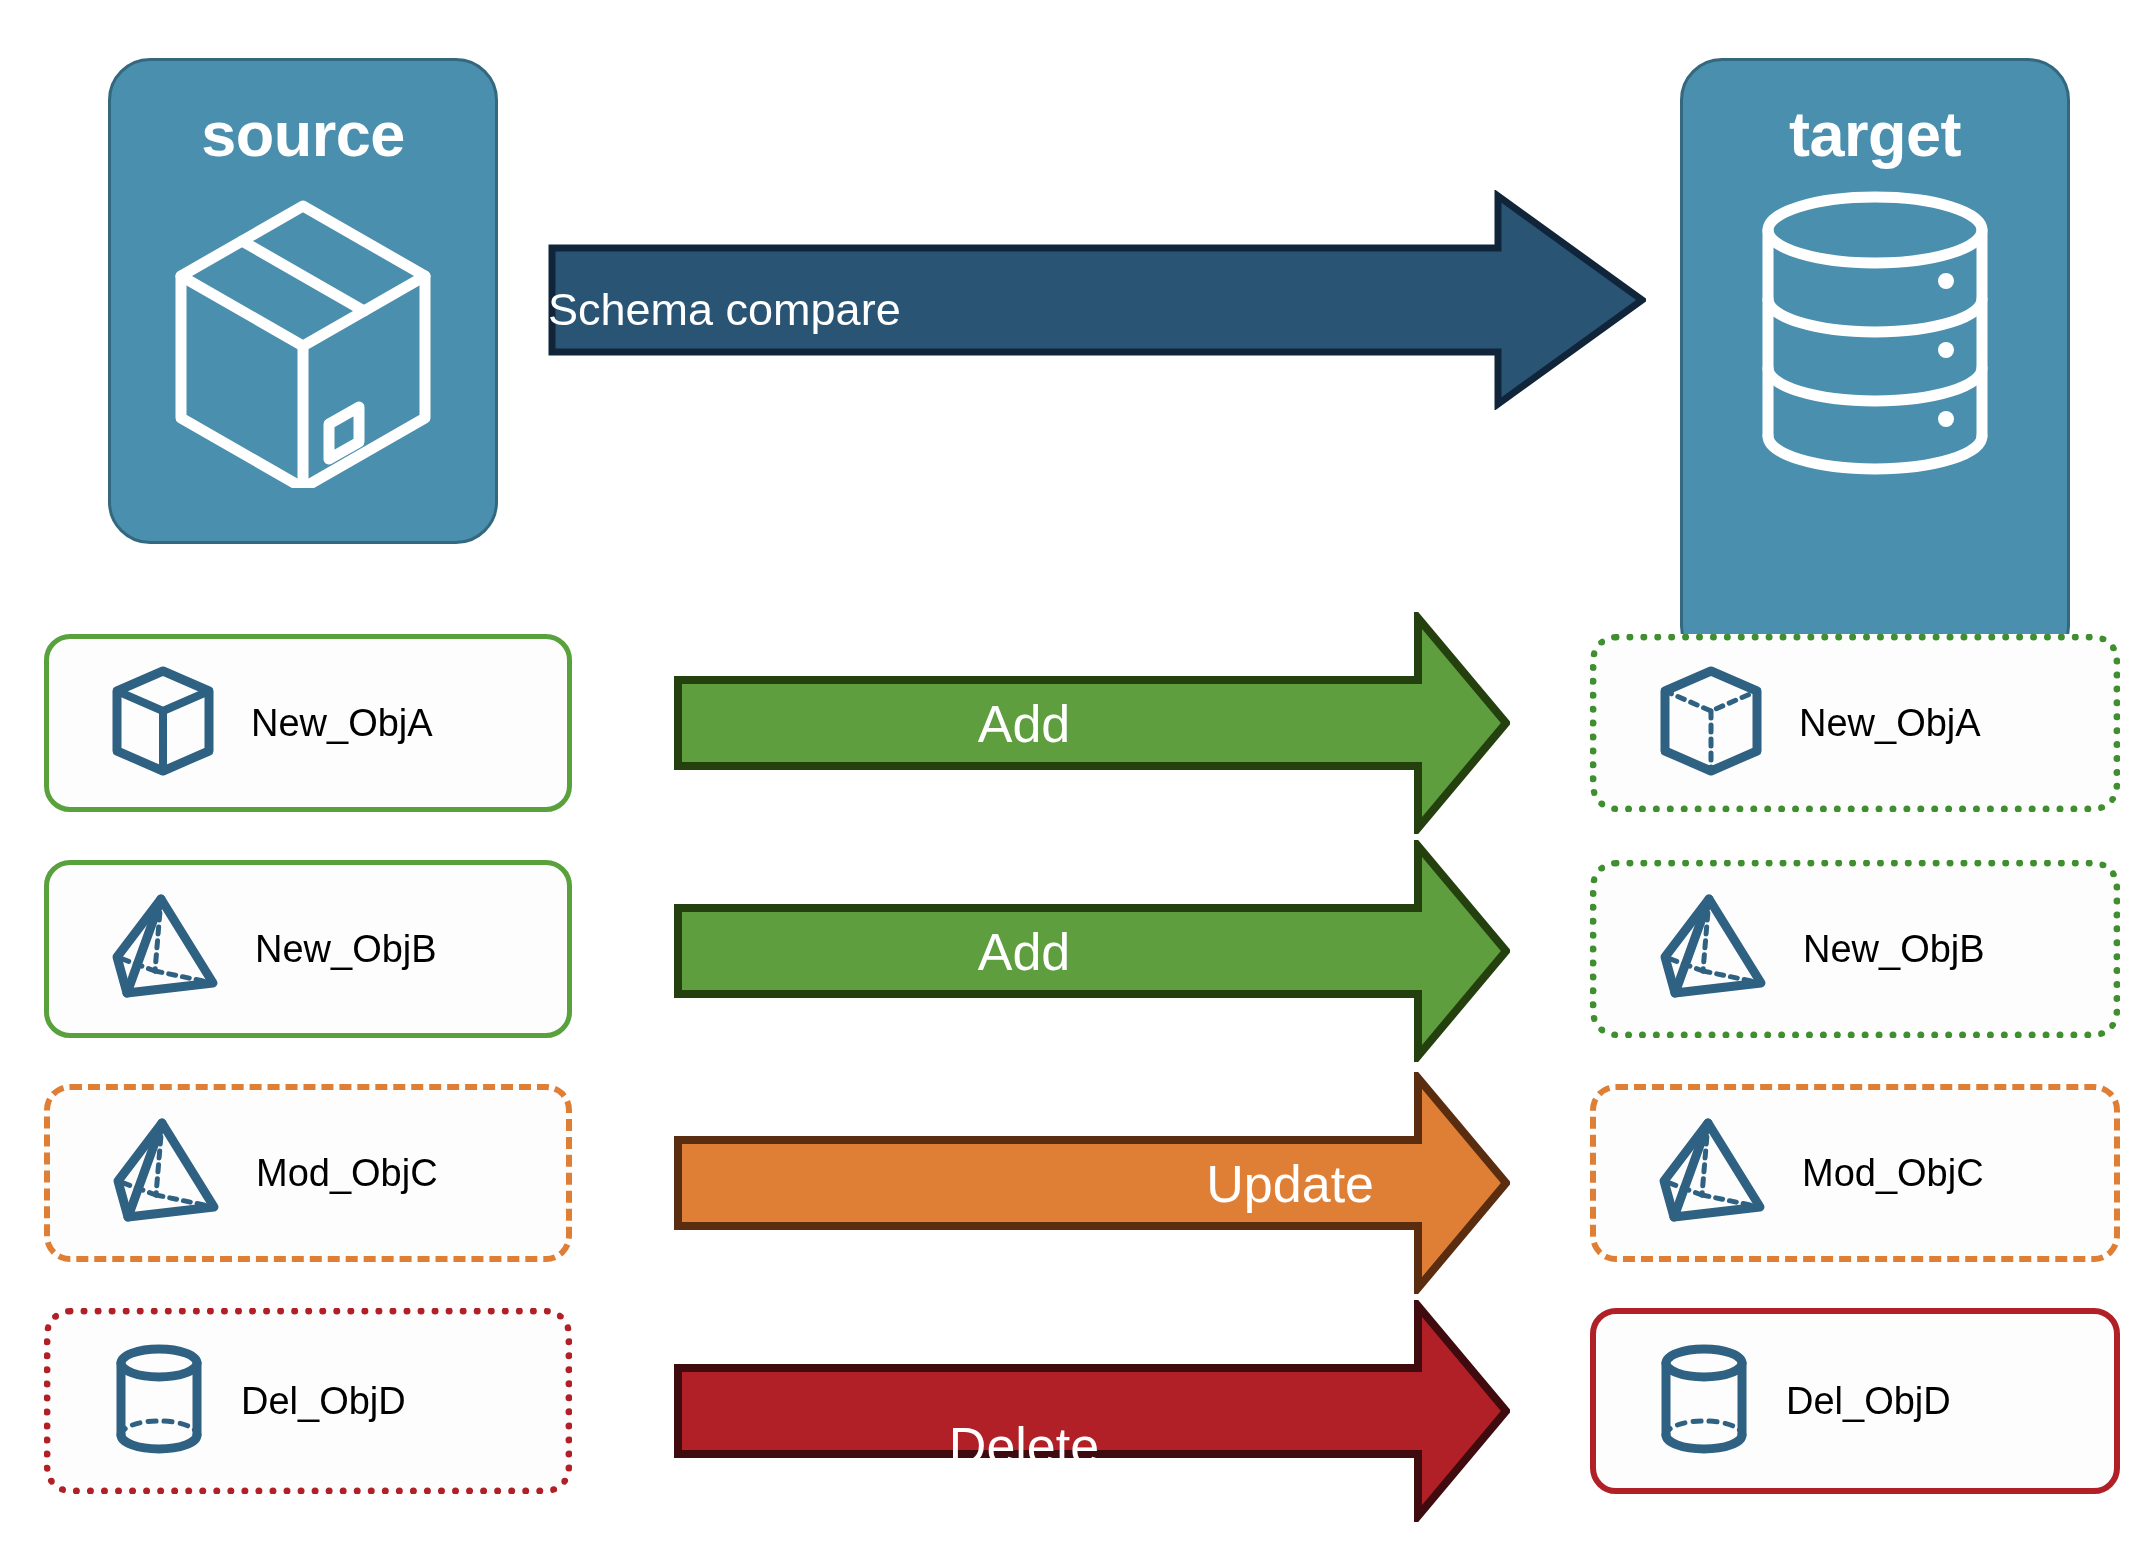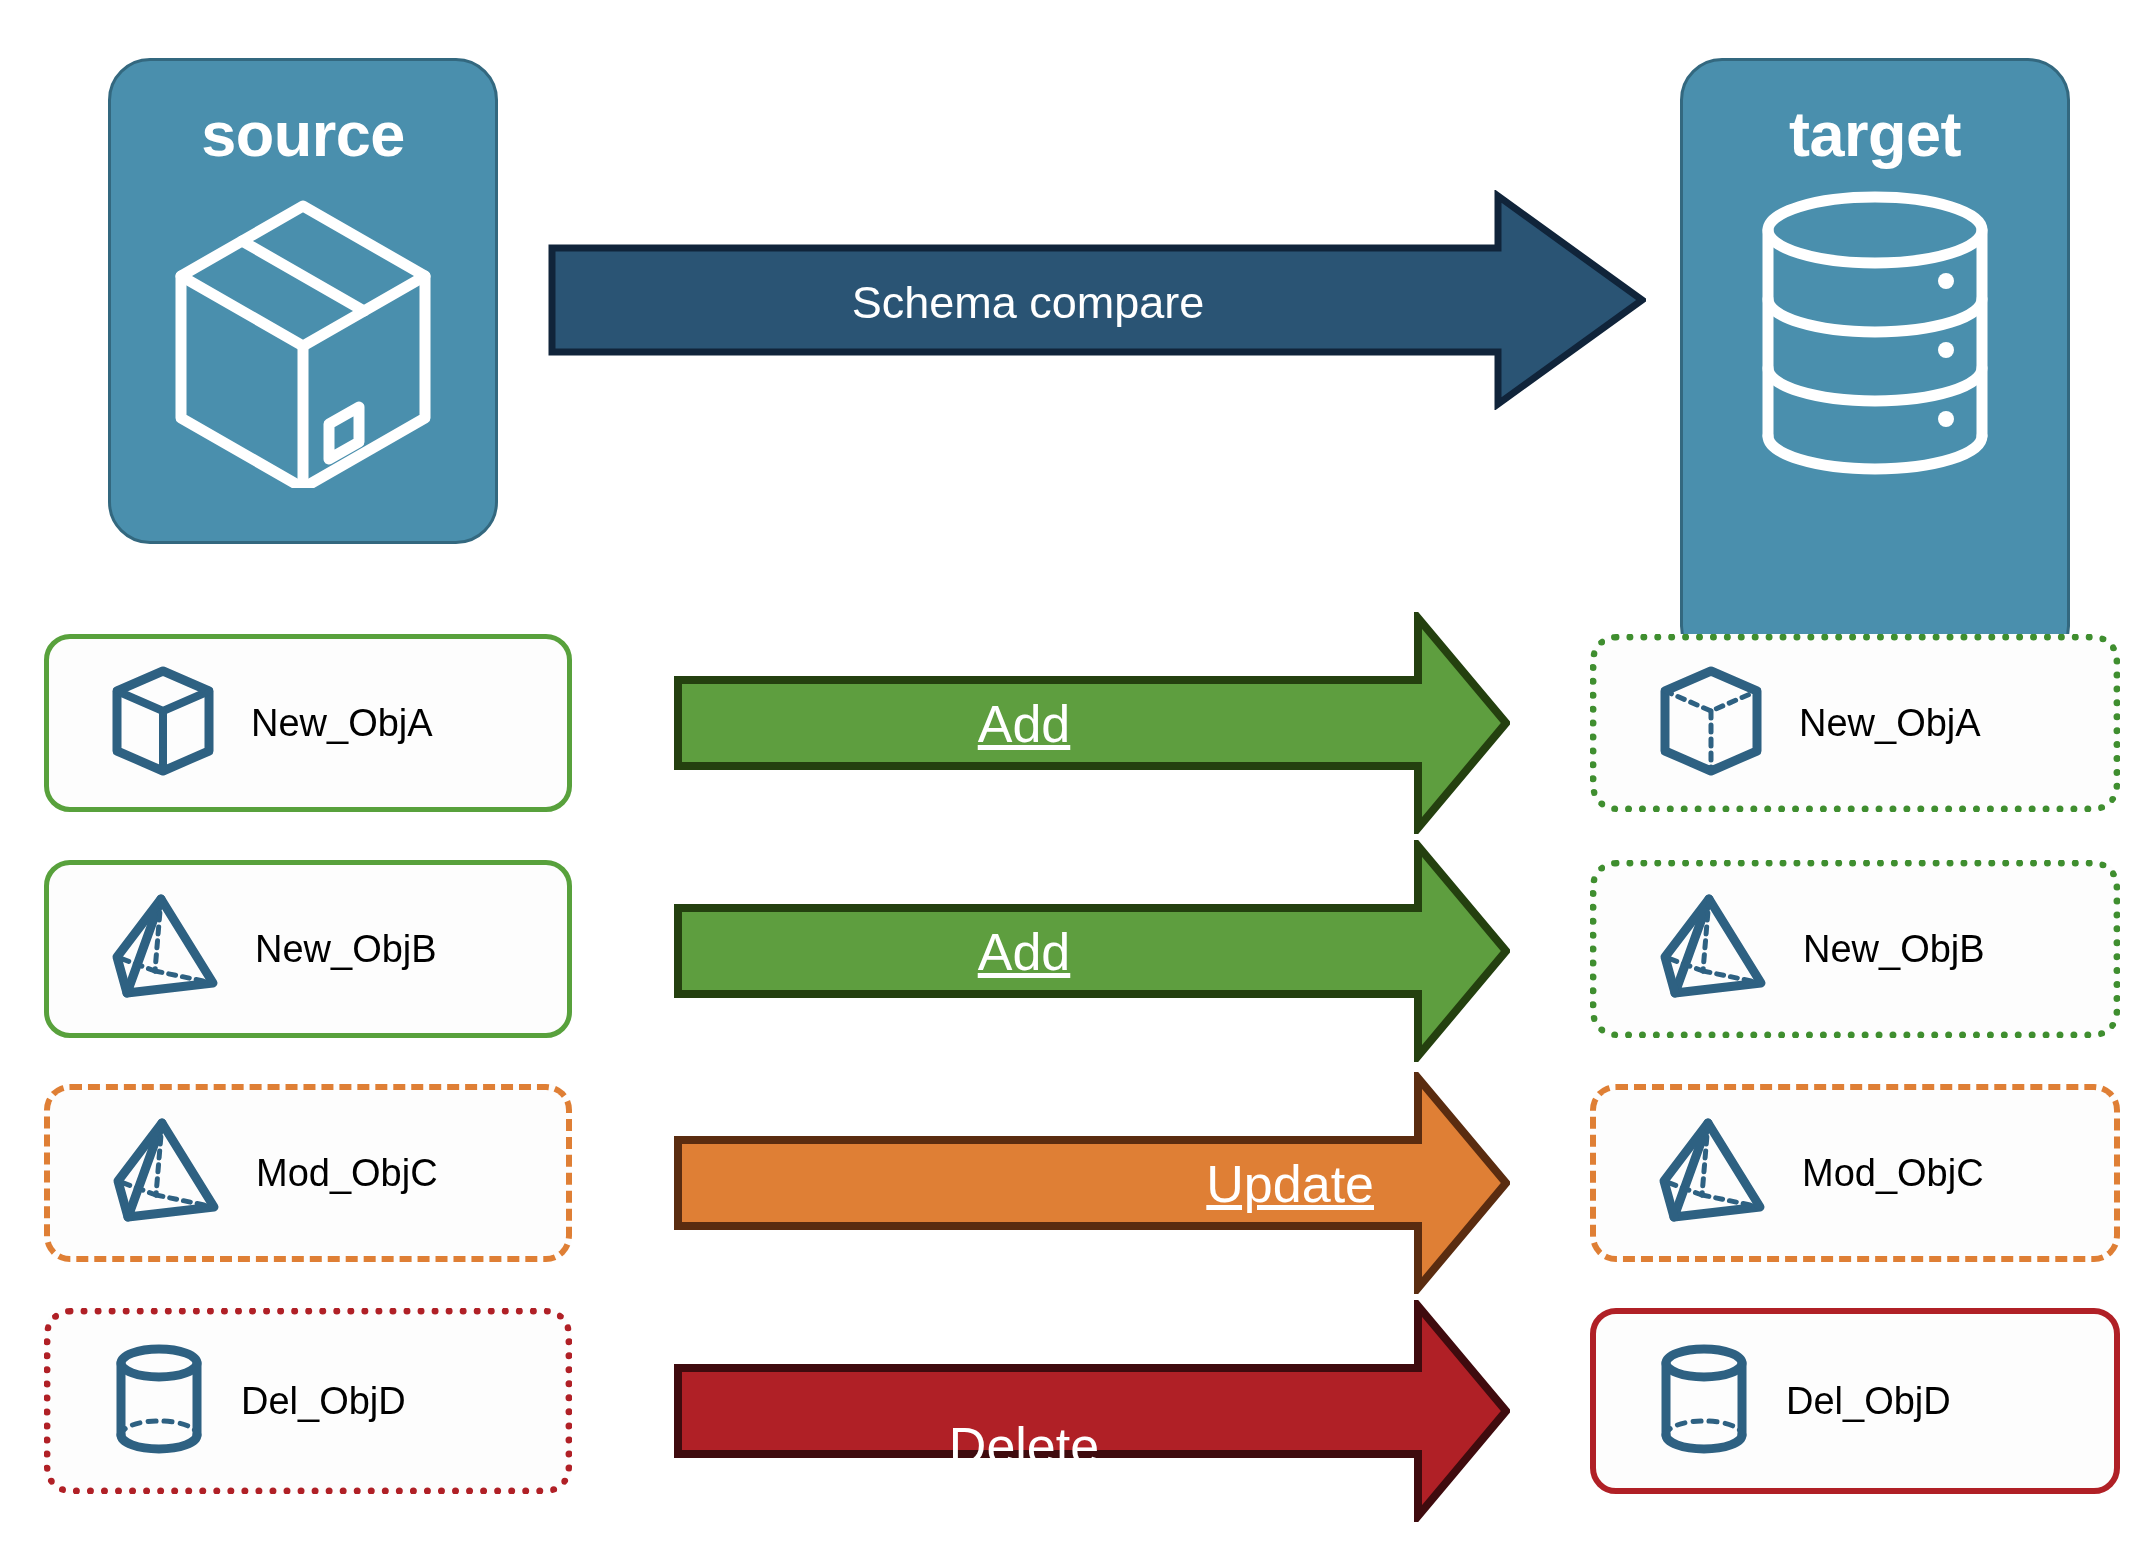--- a/index.html
+++ b/index.html
@@ -54,23 +54,23 @@
   }
   .arrow-caption {
     position: absolute;
     color: #ffffff;
     font-size: 45px;
     white-space: nowrap;
     pointer-events: none;
   }
   #schema-arrow-caption {
     left: 548px;
-    top: 277px;
+    top: 284px;
     width: 960px;
-    text-align: center;
+    text-align: left;
   }
 
   
   .obj-box {
     position: absolute;
     box-sizing: border-box;
     background: #fdfdfd;
     border-radius: 26px;
     display: flex;
     align-items: center;
@@ -102,21 +102,20 @@
   }
   .row-arrow-caption {
     position: absolute;
     left: 674px;
     width: 700px;
     text-align: center;
     color: #ffffff;
     font-size: 52px;
     white-space: nowrap;
     pointer-events: none;
-    text-decoration: underline;
   }
 </style>
 </head>
 <body>
 
 <div id="stage">
 
   <div class="endpoint" id="endpoint-source">
     <div class="endpoint-title">source</div>
     <div class="endpoint-art">

